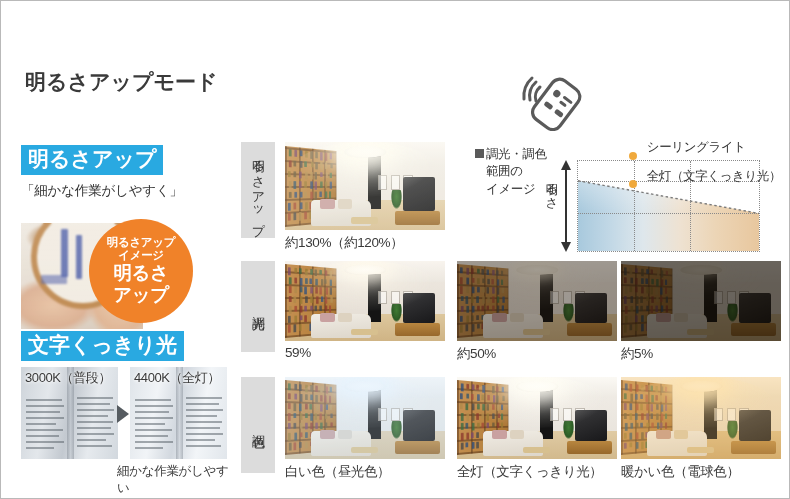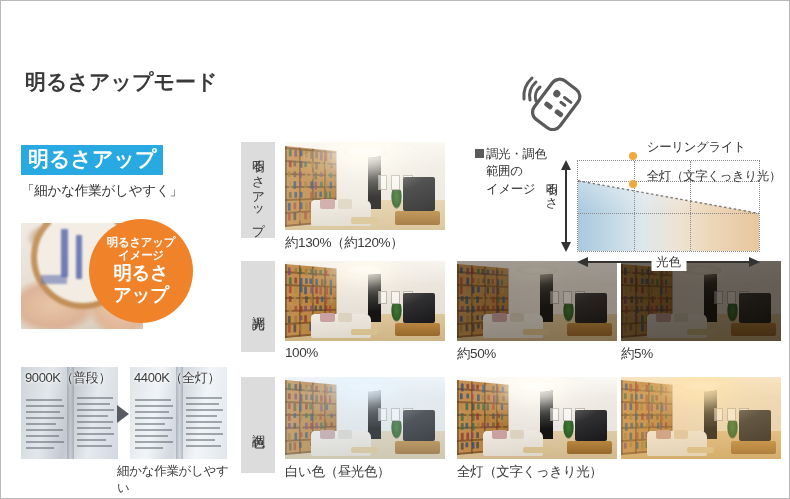--- a/index.html
+++ b/index.html
@@ -389,20 +389,21 @@
 
     <div id="orange-badge">
       <div class="badge-small">明るさアップ</div>
       <div class="badge-small">イメージ</div>
       <div class="badge-big">明るさ</div>
       <div class="badge-big">アップ</div>
     </div>
 
     
     <div id="moji-section">
+      <div class="cyan-banner">文字くっきり光</div>
 
       <div id="book-pair">
         <div class="book-shot left">
           <div class="page-bg"></div>
           <div class="spine"></div>
           <div class="lines">
             <div class="ln" style="left:5px;  top:32px; width:36px;"></div>
             <div class="ln" style="left:5px;  top:38px; width:38px;"></div>
             <div class="ln" style="left:5px;  top:44px; width:34px;"></div>
             <div class="ln" style="left:5px;  top:50px; width:38px;"></div>
@@ -414,21 +415,21 @@
             <div class="ln" style="left:56px; top:30px; width:36px;"></div>
             <div class="ln" style="left:56px; top:36px; width:33px;"></div>
             <div class="ln" style="left:56px; top:42px; width:37px;"></div>
             <div class="ln" style="left:56px; top:48px; width:31px;"></div>
             <div class="ln" style="left:56px; top:54px; width:36px;"></div>
             <div class="ln" style="left:56px; top:60px; width:34px;"></div>
             <div class="ln" style="left:56px; top:66px; width:37px;"></div>
             <div class="ln" style="left:56px; top:72px; width:29px;"></div>
             <div class="ln" style="left:56px; top:78px; width:35px;"></div>
           </div>
-          <div class="book-label">9000K（普段）</div>
+          <div class="book-label">3000K（普段）</div>
         </div>
 
         <div class="book-shot right">
           <div class="page-bg"></div>
           <div class="spine"></div>
           <div class="lines">
             <div class="ln" style="left:5px;  top:32px; width:36px;"></div>
             <div class="ln" style="left:5px;  top:38px; width:38px;"></div>
             <div class="ln" style="left:5px;  top:44px; width:34px;"></div>
             <div class="ln" style="left:5px;  top:50px; width:38px;"></div>
@@ -634,21 +635,21 @@
             <div class="tvstand"></div>
             <div class="tv"></div>
             <div class="sofa"></div>
             <div class="cushion" style="left:22%; bottom:24%; background:#c9a1a0;"></div>
             <div class="cushion" style="left:33%; bottom:24%; background:#ddd2c0;"></div>
             <div class="table"></div>
             <div class="fixture" style="background:radial-gradient(ellipse at 50% 45%,#ffffff 0%,#fbf7ef 60%,#ded8cd 100%); box-shadow:0 0 13px 7px rgba(255,250,236,0.7);"></div>
             <div class="glow" style="background:radial-gradient(ellipse at 50% 18%, rgba(255,250,236,0.52) 0%, rgba(255,250,236,0.15) 48%, rgba(255,250,236,0) 74%);"></div>
           </div>
         </div>
-        <div class="cap">100%</div>
+        <div class="cap">59%</div>
       </div>
 
       <div class="cell" style="left:216px; width:160px;">
         <div class="shot">
           <div class="scene">
             <div class="wall" style="background:linear-gradient(180deg,#efe9e1,#e2dbd1);"></div>
             <div class="ceiling" style="background:linear-gradient(180deg,#f8f4ee,#ece7df);"></div>
             <div class="floor" style="background:linear-gradient(180deg,#ddc79d,#cfb485);"></div>
             <div class="shelf">
                 <div class="book" style="left: 5.10977%; top: 4%; height: 8.66686%; background: rgb(47, 79, 122); opacity: 0.8;"></div>
@@ -1087,20 +1088,21 @@
             <div class="tv"></div>
             <div class="sofa"></div>
             <div class="cushion" style="left:22%; bottom:24%; background:#c49a8c;"></div>
             <div class="cushion" style="left:33%; bottom:24%; background:#dbc9a8;"></div>
             <div class="table"></div>
             <div class="fixture" style="background:radial-gradient(ellipse at 50% 45%,#fffdf4 0%,#fdf0d6 60%,#e3cfa6 100%); box-shadow:0 0 16px 9px rgba(255,238,200,0.8);"></div>
             <div class="glow" style="background:radial-gradient(ellipse at 50% 18%, rgba(255,236,192,0.62) 0%, rgba(255,236,192,0.18) 48%, rgba(255,236,192,0) 74%);"></div>
             <div class="tint" style="background:rgba(246,196,116,0.26);"></div>
           </div>
         </div>
+        <div class="cap">暖かい色（電球色）</div>
       </div>
     </div>
   </div>
 
   <div id="chart-block">
 
     <div id="chart-caption">
       <div><span class="sq"></span><span>調光・調色</span></div>
       <div style="padding-left:11px;">範囲の</div>
       <div style="padding-left:11px;">イメージ</div>
@@ -1130,23 +1132,15 @@
         </svg>
       </div>
 
       <div class="chart-dot" style="left:28%; top:-9px;"></div>
       <div class="chart-dot" style="left:28%; top:19px;"></div>
 
       <div class="chart-dot-label" style="left:38%; top:-22px;">シーリングライト</div>
       <div class="chart-dot-label" style="left:38%; top:7px;">全灯（文字くっきり光）</div>
     </div>
 
-    <div id="x-axis-row">
-      <svg width="183" height="16" viewBox="0 0 183 16">
-        <line x1="10" y1="8" x2="173" y2="8" stroke="#333" stroke-width="2"></line>
-        <polygon points="0,8 11,3 11,13" fill="#333"></polygon>
-        <polygon points="183,8 172,3 172,13" fill="#333"></polygon>
-      </svg>
-      <div id="x-axis-label">光色</div>
-    </div>
   </div>
 
 </div>
 
 </body></html>

